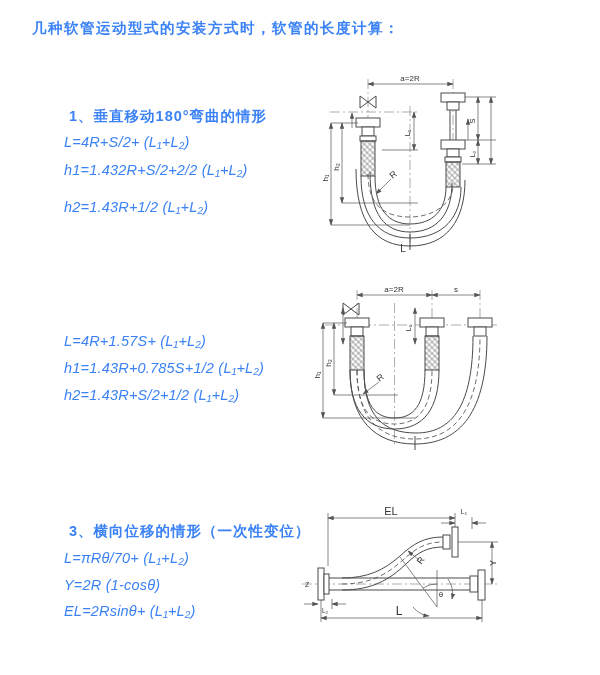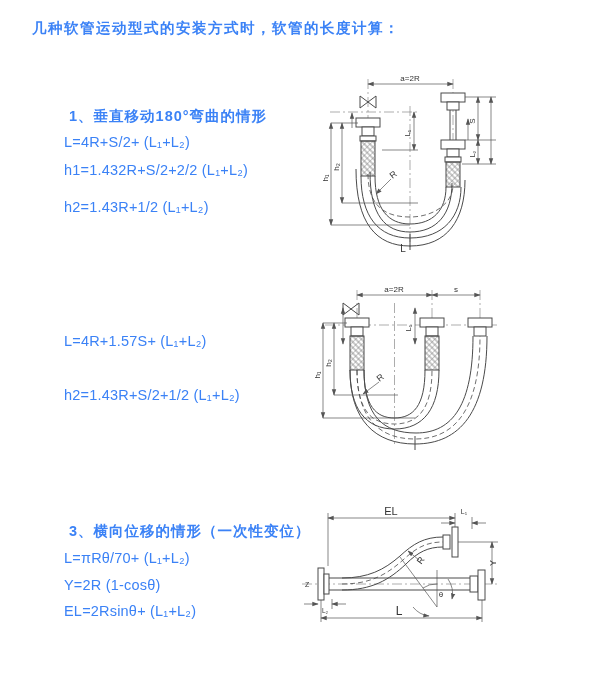--- a/index.html
+++ b/index.html
@@ -1,20 +1,20 @@
 <!DOCTYPE html>
 <html><head>
 <meta charset="utf-8">
 <style>
   html,body{margin:0;padding:0;background:#fff;}
   .canvas{position:relative;width:600px;height:675px;background:#ffffff;overflow:hidden;
           font-family:"Liberation Sans","DejaVu Sans",sans-serif;color:#3b82f6;}
   .title{position:absolute;left:32px;top:19px;font-size:14.5px;font-weight:bold;letter-spacing:1.5px;}
   .sec-heading{position:absolute;left:44px;font-size:14.5px;font-weight:bold;letter-spacing:1px;margin-left:25px;}
-  .formula{position:absolute;left:64px;font-size:14.5px;letter-spacing:0.2px;}
+  .formula{position:absolute;left:64px;font-size:14.5px;letter-spacing:0.2px;font-style:italic;}
   svg.diagram{position:absolute;}
   svg text{font-family:"Liberation Sans","DejaVu Sans",sans-serif;fill:#333;}
   .dr{stroke:#4a4a4a;stroke-width:1;fill:none;}
   .dim{stroke:#555;stroke-width:0.7;fill:none;}
   .cl{stroke:#8a8a8a;stroke-width:0.7;fill:none;stroke-dasharray:10 3 2 3;}
   .ph{stroke:#4a4a4a;stroke-width:0.8;fill:none;stroke-dasharray:5 3;}
   .fit{stroke:#4a4a4a;stroke-width:1;fill:#ffffff;}
 </style>
 </head>
 <body>
@@ -22,20 +22,21 @@
 <div class="canvas">
 
   <div class="title">几种软管运动型式的安装方式时，软管的长度计算：</div>
 
   <div class="sec-heading" style="top:107px">1、垂直移动180°弯曲的情形</div>
   <div class="formula" style="top:134px">L=4R+S/2+ (L₁+L₂)</div>
   <div class="formula" style="top:162px">h1=1.432R+S/2+2/2 (L₁+L₂)</div>
   <div class="formula" style="top:199px">h2=1.43R+1/2 (L₁+L₂)</div>
 
   <div class="formula" style="top:333px">L=4R+1.57S+ (L₁+L₂)</div>
+  <div class="formula" style="top:360px">h1=1.43R+0.785S+1/2 (L₁+L₂)</div>
   <div class="formula" style="top:387px">h2=1.43R+S/2+1/2 (L₁+L₂)</div>
 
   <div class="sec-heading" style="top:522px">3、横向位移的情形（一次性变位）</div>
   <div class="formula" style="top:550px">L=πRθ/70+ (L₁+L₂)</div>
   <div class="formula" style="top:577px">Y=2R (1-cosθ)</div>
   <div class="formula" style="top:603px">EL=2Rsinθ+ (L₁+L₂)</div>
 
   <svg class="diagram" style="left:306px;top:66px" width="284" height="196" viewBox="0 0 284 196">
     <defs>
       <marker id="a1" viewBox="0 0 10 10" refX="9" refY="5" markerWidth="9" markerHeight="9" orient="auto-start-reverse">

